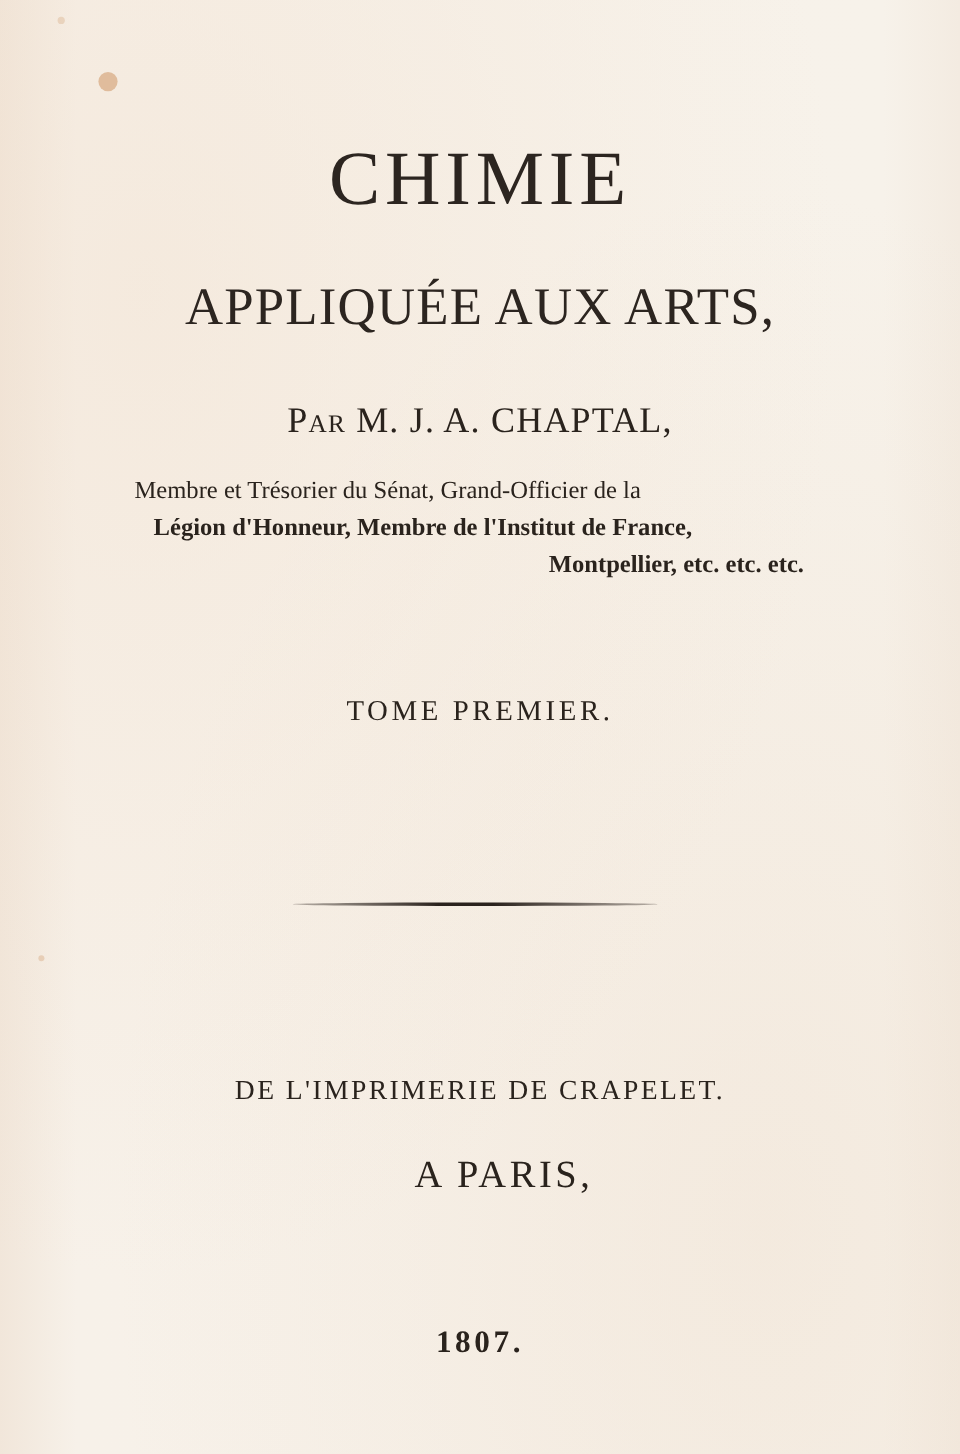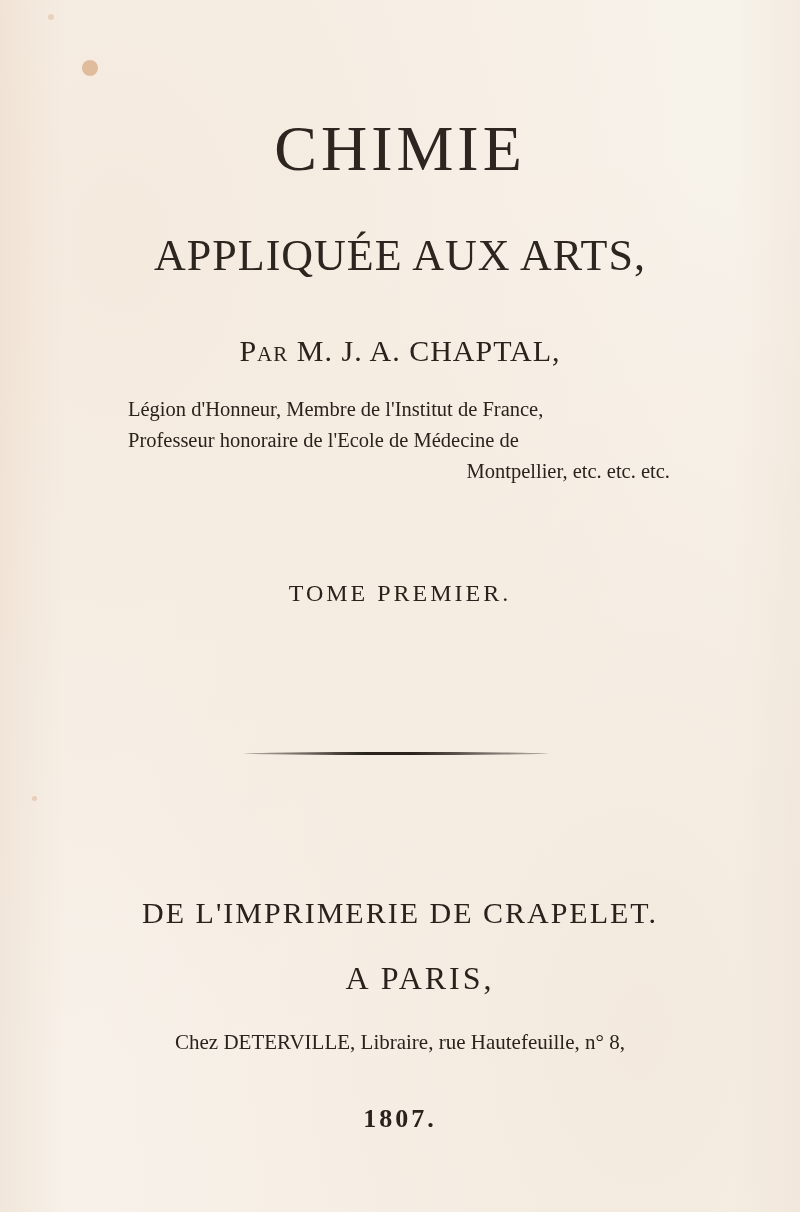--- a/index.html
+++ b/index.html
@@ -18,26 +18,26 @@
       linear-gradient(90deg, #f1e6da 0%, #f7f1e9 8%, #f7f2ea 92%, #f3ebe1 100%);
   }
   .foxing { position:absolute; border-radius:50%; background: rgba(205,150,100,0.55); }
   .line { position:absolute; left:0; width:800px; text-align:center; white-space:nowrap; }
   .title1 { top:112px; font-size:64px; letter-spacing:4px; font-weight:normal; color:#2c2520; }
   .title2 { top:230px; font-size:44px; letter-spacing:1px; color:#2c2520; }
   .author { top:334px; font-size:30px; letter-spacing:1px; }
   .author .sc { font-size:22px; }
   .bio { position:absolute; left:112px; width:558px; top:394px; font-size:20.5px; line-height:31px; text-align:justify; }
   .bio span { display:block; }
-  .bio .ind { padding-left:16px; }
+  .bio .ind { padding-left:16px;font-weight:bold; }
   .tome { top:580px; font-size:24px; letter-spacing:3px; }
   .rule { position:absolute; left:244px; top:752px; width:304px; height:3px;
           background: linear-gradient(90deg, rgba(40,30,25,0.3) 0%, #2a221d 40%, #2a221d 55%, rgba(40,30,25,0.3) 100%);
           border-radius:50%; }
-  .imp { top:896px; font-size:30px; letter-spacing:2px; }
+  .imp { top:896px; font-size:23px; letter-spacing:2px; }
   .paris { top:960px; font-size:32px; letter-spacing:3px;margin-left:20px; }
   .chez { top:1030px; font-size:21px; }
   .coin { top:1063px; font-size:20px; }
   .year { top:1104px; font-size:26px; letter-spacing:3px;font-weight:bold; }
 </style>
 </head>
 <body>
 
 <div class="page">
   <div class="foxing" style="left:82px;top:60px;width:16px;height:16px;"></div>
@@ -46,26 +46,25 @@
 
   <div class="line title1">CHIMIE</div>
   <div class="line author">
     <span class="sc" style="font-variant:small-caps;font-size:30px;">Par</span>
     <span>M. J. A. CHAPTAL,</span>
   </div>
 
   <div class="line title2">APPLIQUÉE AUX ARTS,</div>
 
   <div class="bio">
+    <span>Membre et Trésorier du Sénat, Grand-Officier de la</span>
     <span class="ind">Légion d'Honneur, Membre de l'Institut de France,</span>
-    <span class="ind">Professeur honoraire de l'Ecole de Médecine de</span>
     <span class="ind" style="text-align:right">Montpellier, etc. etc. etc.</span>
   </div>
 
   <div class="line tome">TOME PREMIER.</div>
 
   <div class="rule"></div>
 
   <div class="line imp">DE L'IMPRIMERIE DE CRAPELET.</div>
   <div class="line paris">A PARIS,</div>
-  <div class="line chez">Chez DETERVILLE, Libraire, rue Hautefeuille, n° 8,</div>
   <div class="line year">1807.</div>
 </div>
 
 </body></html>

